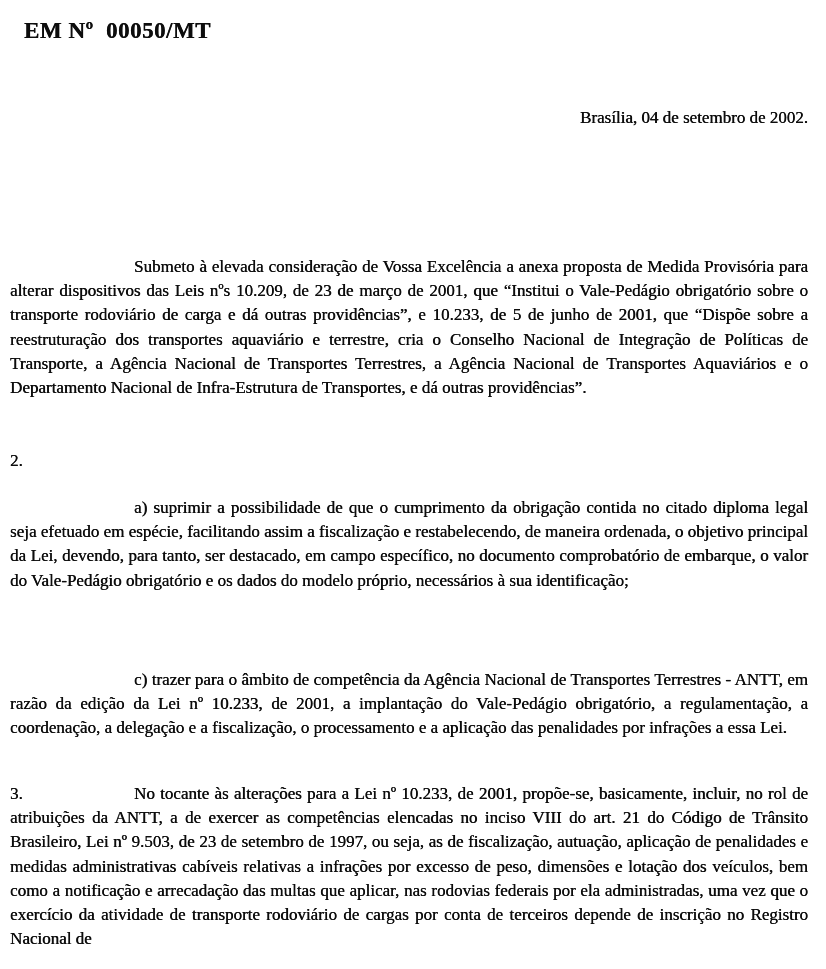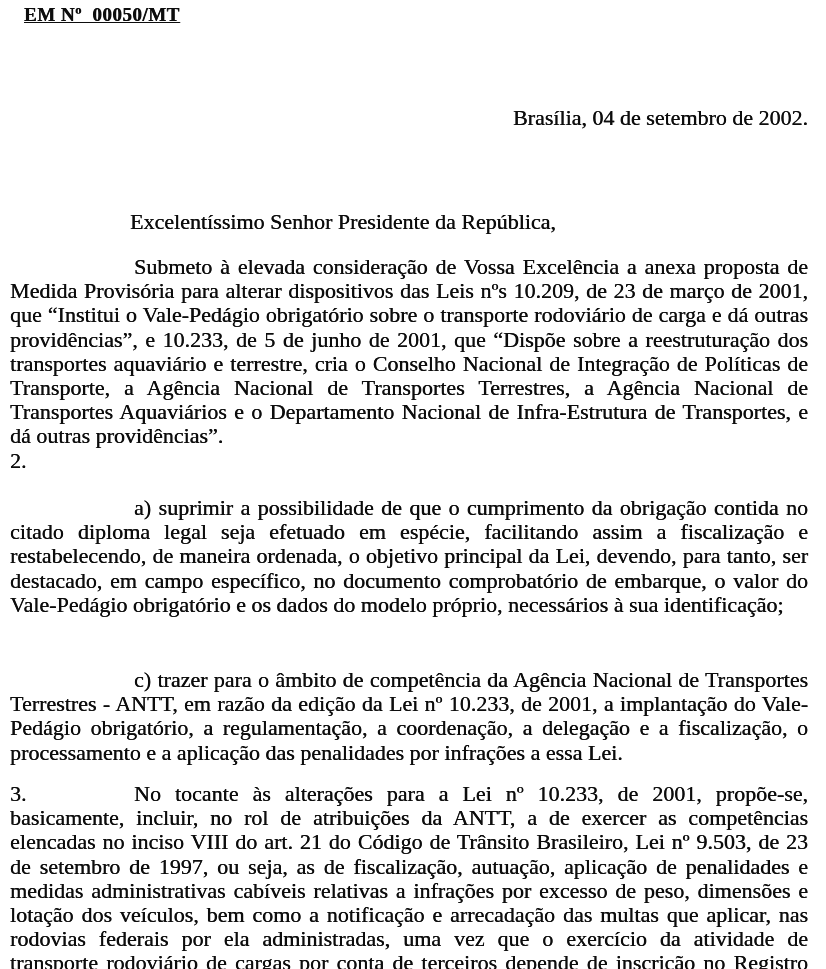--- a/index.html
+++ b/index.html
@@ -13,33 +13,32 @@
     height: 969px;
     background: #ffffff;
     overflow: hidden;
     font-family: "Liberation Serif", "DejaVu Serif", serif;
     color: #0d0d0d;
     
     text-shadow: 0.35px 0 0 currentColor;
   }
   .doc-ref {
     position: absolute;
-    top: 4px;
+    top: 18px;
     left: 24px;
-    font-size: 19px;
+    font-size: 23px;
     font-weight: bold;
     letter-spacing: 0.5px;
     white-space: pre-wrap;
-    text-decoration: underline;
   }
   .content-block {
     position: absolute;
     left: 10px;
     width: 798px;
-    font-size: 22px;
+    font-size: 17px;
     line-height: 24.2px;
     margin: 0;
   }
   .date-line {
     top: 106px;
     text-align: right;
   }
   .salutation {
     top: 210px;
     text-indent: 120px;
@@ -63,21 +62,20 @@
 </style>
 </head>
 <body>
 
 <div class="page">
 
   <div class="doc-ref">EM Nº  00050/MT</div>
 
   <p class="content-block date-line">Brasília, 04 de setembro de 2002.</p>
 
-  <p class="content-block salutation">Excelentíssimo Senhor Presidente da República,</p>
 
   <p class="content-block para p1">Submeto à elevada consideração de Vossa Excelência a anexa proposta de Medida Provisória para alterar dispositivos das Leis nºs 10.209, de 23 de março de 2001, que “Institui o Vale-Pedágio obrigatório sobre o transporte rodoviário de carga e dá outras providências”, e 10.233, de 5 de junho de 2001, que “Dispõe sobre a reestruturação dos transportes aquaviário e terrestre, cria o Conselho Nacional de Integração de Políticas de Transporte, a Agência Nacional de Transportes Terrestres, a Agência Nacional de Transportes Aquaviários e o Departamento Nacional de Infra-Estrutura de Transportes, e dá outras providências”.</p>
 
   <p class="content-block para p2">
     <span class="para-number">2.</span>
   </p>
 
   <p class="content-block para pa">a) suprimir a possibilidade de que o cumprimento da obrigação contida no citado diploma legal seja efetuado em espécie, facilitando assim a fiscalização e restabelecendo, de maneira ordenada, o objetivo principal da Lei, devendo, para tanto, ser destacado, em campo específico, no documento comprobatório de embarque, o valor do Vale-Pedágio obrigatório e os dados do modelo próprio, necessários à sua identificação;</p>
 
 

